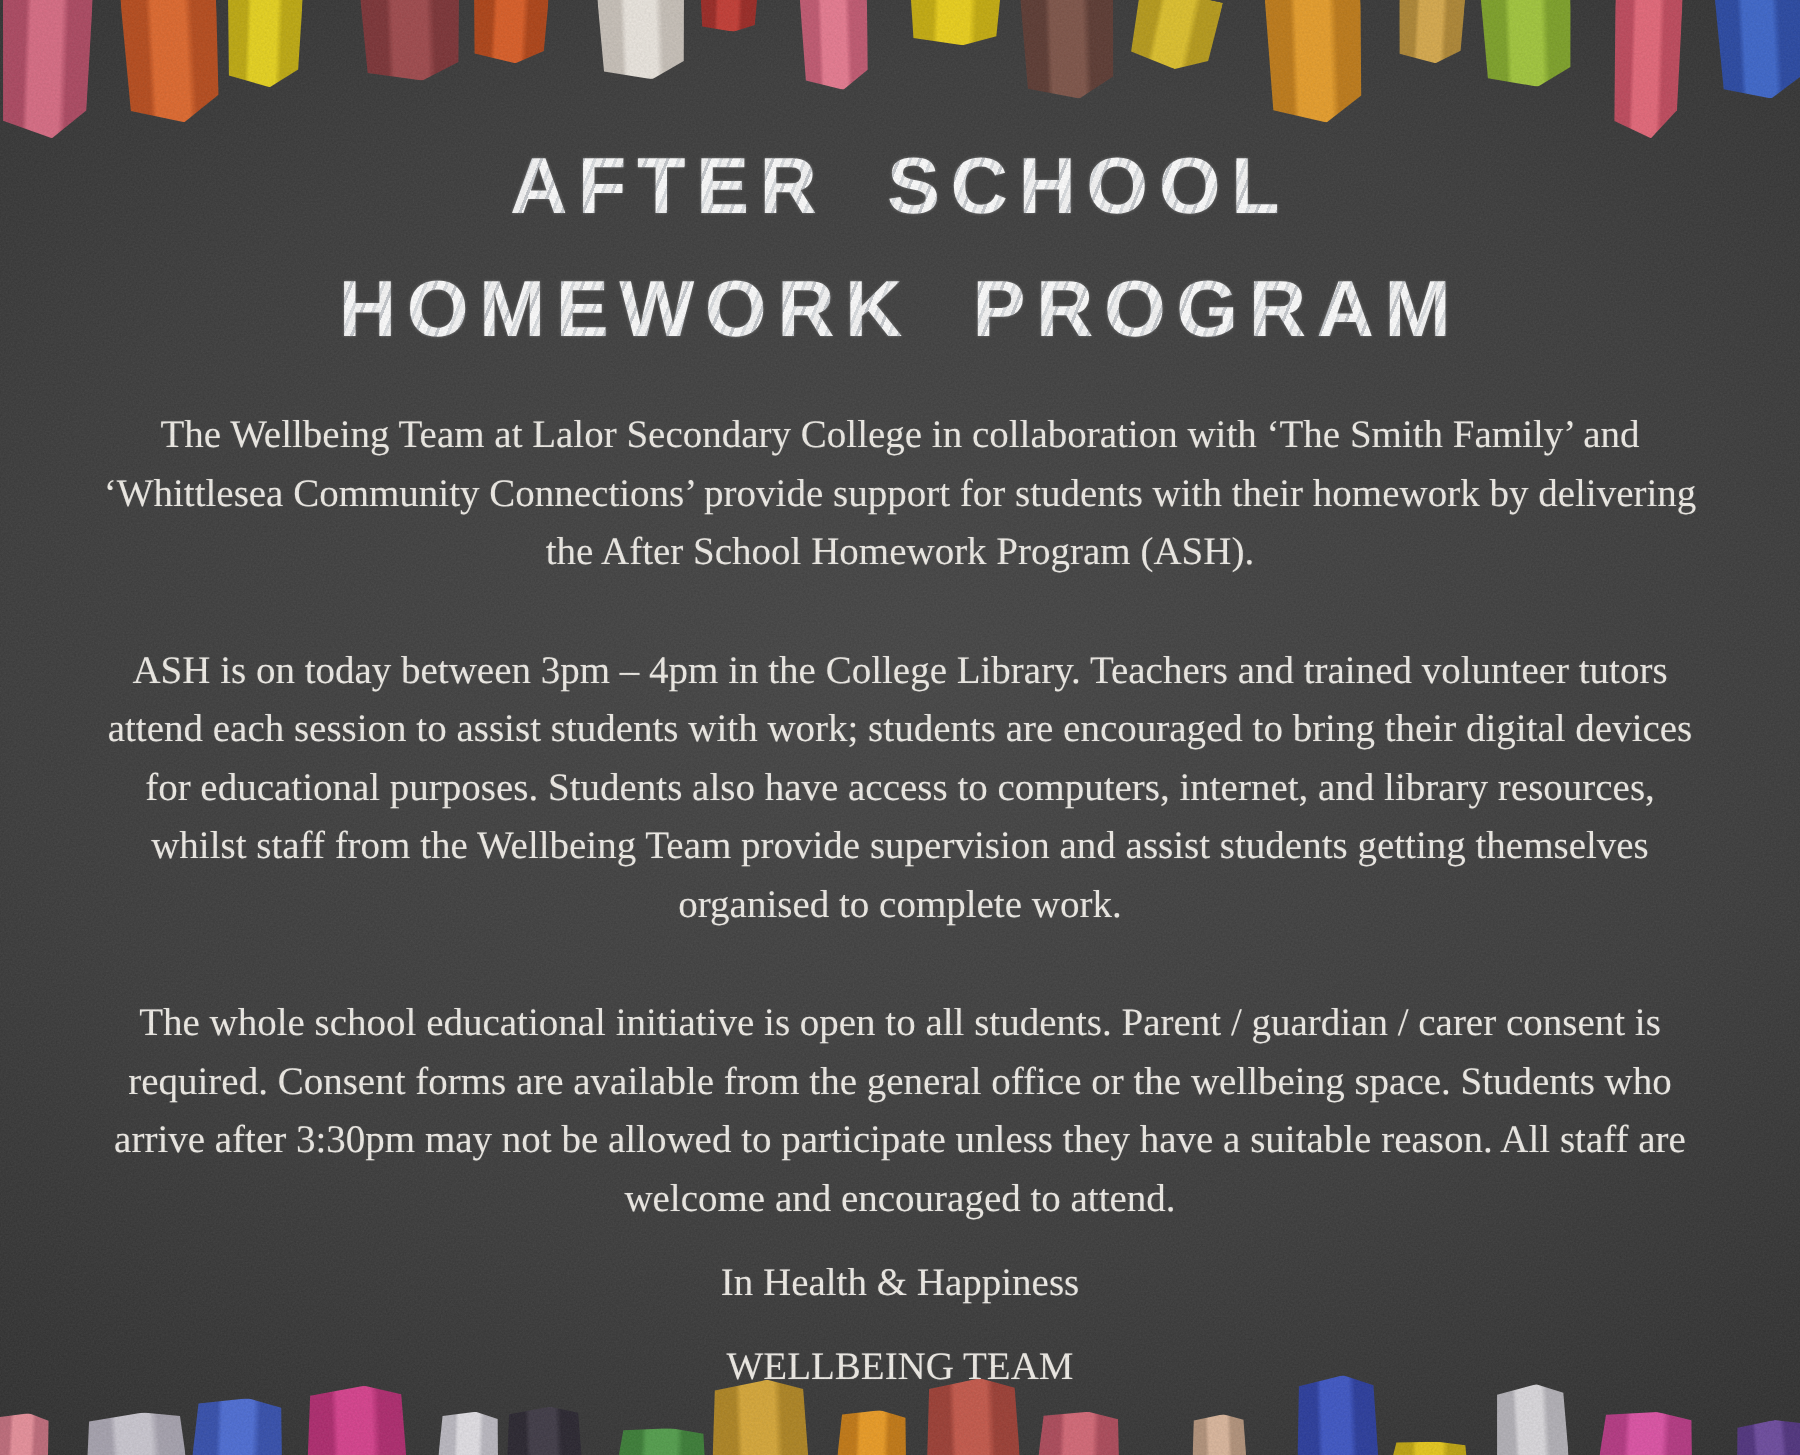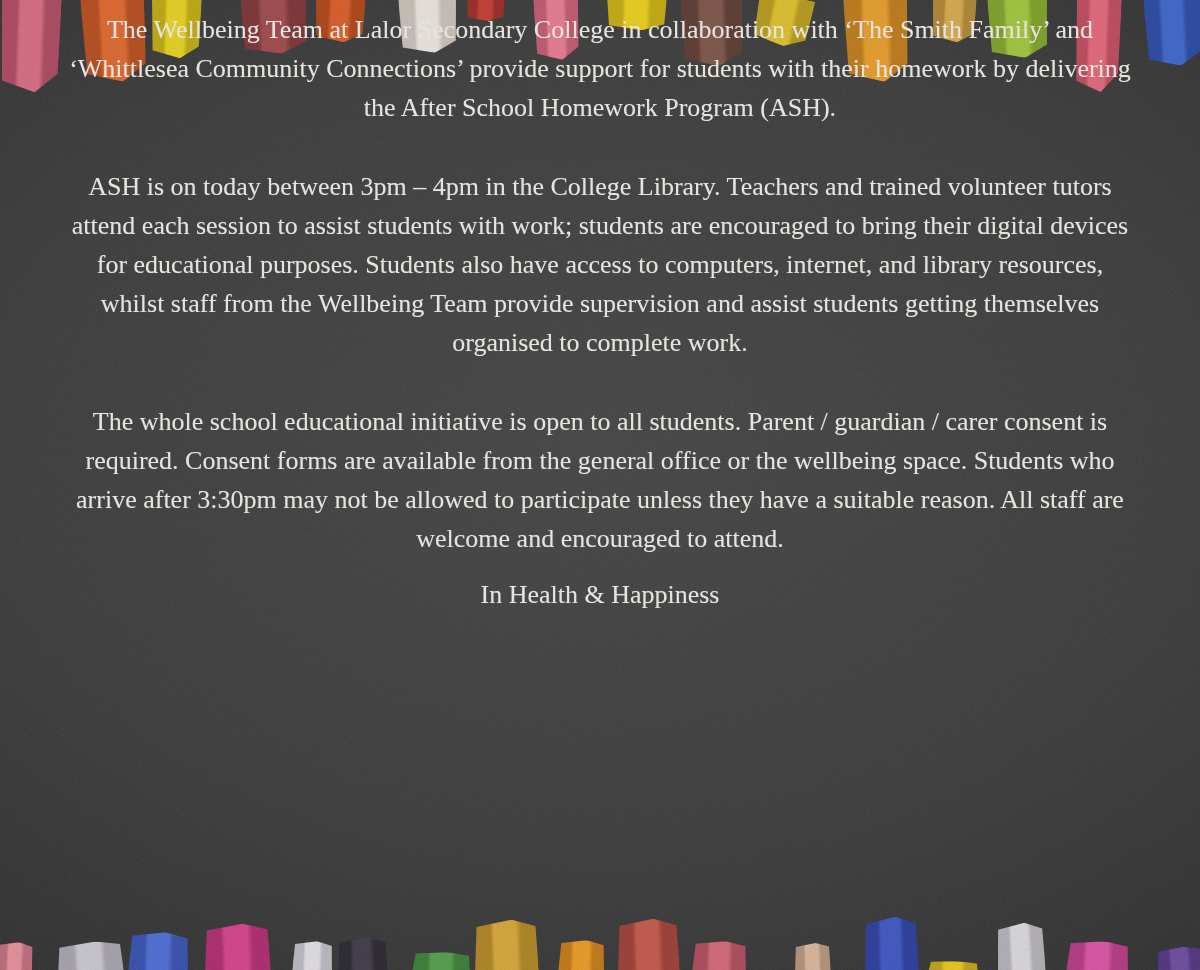--- a/index.html
+++ b/index.html
@@ -91,24 +91,29 @@
     <div class="chalk bottom" style="left: 692px; width: 54px; height: 33px; transform: rotate(2deg); background: linear-gradient(to right, rgb(174, 76, 92) 0%, rgb(174, 76, 92) 26%, rgb(213, 106, 120) 32%, rgb(213, 106, 120) 66%, rgb(174, 76, 92) 74%);"></div>
     <div class="chalk bottom" style="left: 795px; width: 36px; height: 31px; transform: rotate(-2deg); background: linear-gradient(to right, rgb(180, 148, 124) 0%, rgb(180, 148, 124) 26%, rgb(220, 184, 158) 32%, rgb(220, 184, 158) 66%, rgb(180, 148, 124) 74%);"></div>
     <div class="chalk bottom" style="left: 865px; width: 54px; height: 57px; transform: rotate(-2deg); background: linear-gradient(to right, rgb(44, 62, 158) 0%, rgb(44, 62, 158) 26%, rgb(64, 88, 198) 32%, rgb(64, 88, 198) 66%, rgb(44, 62, 158) 74%);"></div>
     <div class="chalk bottom" style="left: 928px; width: 50px; height: 13px; transform: rotate(2deg); background: linear-gradient(to right, rgb(192, 165, 18) 0%, rgb(192, 165, 18) 26%, rgb(232, 201, 30) 32%, rgb(232, 201, 30) 66%, rgb(192, 165, 18) 74%);"></div>
     <div class="chalk bottom" style="left: 998px; width: 48px; height: 51px; transform: rotate(-3deg); background: linear-gradient(to right, rgb(180, 178, 184) 0%, rgb(180, 178, 184) 26%, rgb(220, 218, 222) 32%, rgb(220, 218, 222) 66%, rgb(180, 178, 184) 74%);"></div>
     <div class="chalk bottom" style="left: 1066px; width: 62px; height: 33px; transform: rotate(3deg); background: linear-gradient(to right, rgb(182, 58, 132) 0%, rgb(182, 58, 132) 26%, rgb(222, 84, 166) 32%, rgb(222, 84, 166) 66%, rgb(182, 58, 132) 74%);"></div>
     <div class="chalk bottom" style="left: 1158px; width: 46px; height: 27px; transform: rotate(-5deg); background: linear-gradient(to right, rgb(82, 53, 128) 0%, rgb(82, 53, 128) 26%, rgb(111, 77, 160) 32%, rgb(111, 77, 160) 66%, rgb(82, 53, 128) 74%);"></div>
   </div>
 
 <div class="content">
+  <h1 class="poster-title">
+    <span class="title-line">AFTER SCHOOL</span>
+    <span class="title-line">HOMEWORK PROGRAM</span>
+  </h1>
   <p class="para">The Wellbeing Team at Lalor Secondary College in collaboration with ‘The Smith Family’ and ‘Whittlesea Community Connections’ provide support for students with their homework by delivering the After School Homework Program (ASH).</p>
   <p class="para">ASH is on today between 3pm – 4pm in the College Library. Teachers and trained volunteer tutors attend each session to assist students with work; students are encouraged to bring their digital devices for educational purposes. Students also have access to computers, internet, and library resources, whilst staff from the Wellbeing Team provide supervision and assist students getting themselves organised to complete work.</p>
   <p class="para">The whole school educational initiative is open to all students. Parent / guardian / carer consent is required. Consent forms are available from the general office or the wellbeing space. Students who arrive after 3:30pm may not be allowed to participate unless they have a suitable reason. All staff are welcome and encouraged to attend.</p>
   <div class="signoff">In Health &amp; Happiness</div>
+  <div class="signoff">WELLBEING TEAM</div>
 </div>
 
 <svg class="noise" width="1200" height="970" xmlns="http://www.w3.org/2000/svg">
   <filter id="grainW">
       <feTurbulence type="fractalNoise" baseFrequency="0.9" numOctaves="2" stitchTiles="stitch"></feTurbulence>
     <feColorMatrix type="matrix" values="0 0 0 0 1  0 0 0 0 1  0 0 0 0 1  0.22 0 0 0 0"></feColorMatrix>
     </filter>
   <filter id="grainB">
       <feTurbulence type="fractalNoise" baseFrequency="0.7" numOctaves="2" seed="7" stitchTiles="stitch"></feTurbulence>
     <feColorMatrix type="matrix" values="0 0 0 0 0  0 0 0 0 0  0 0 0 0 0  0.28 0 0 0 0"></feColorMatrix>

